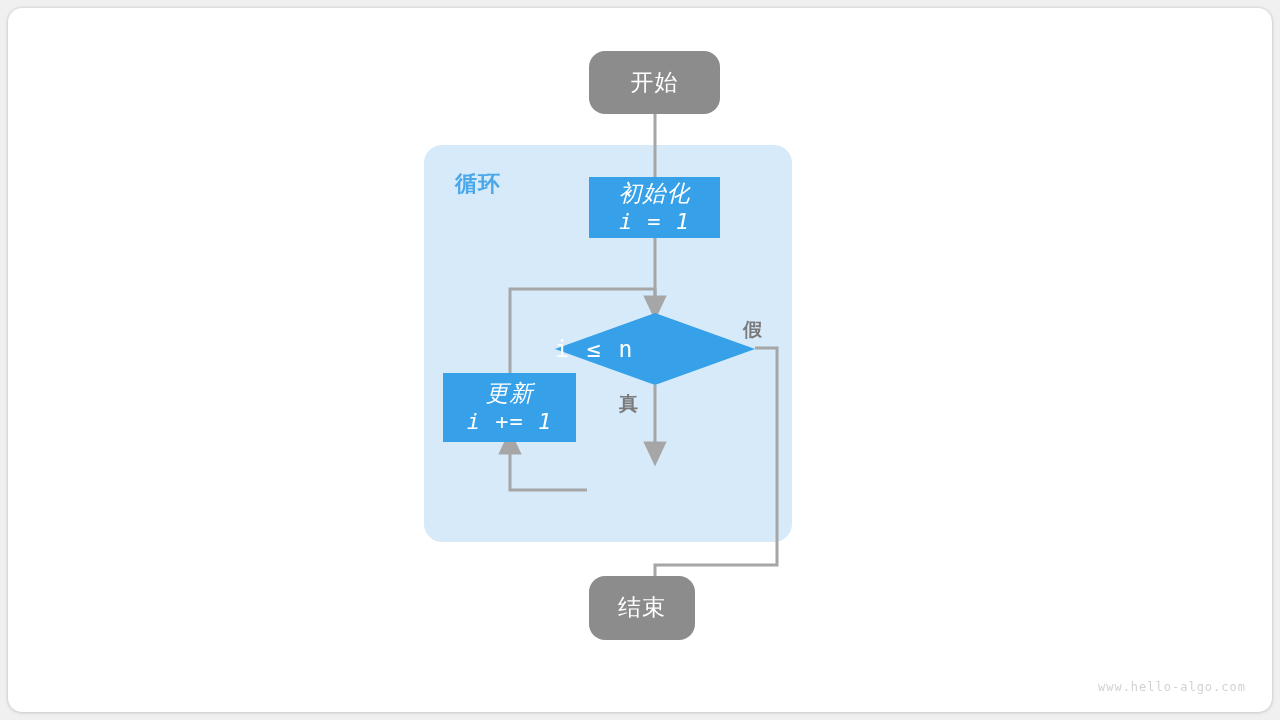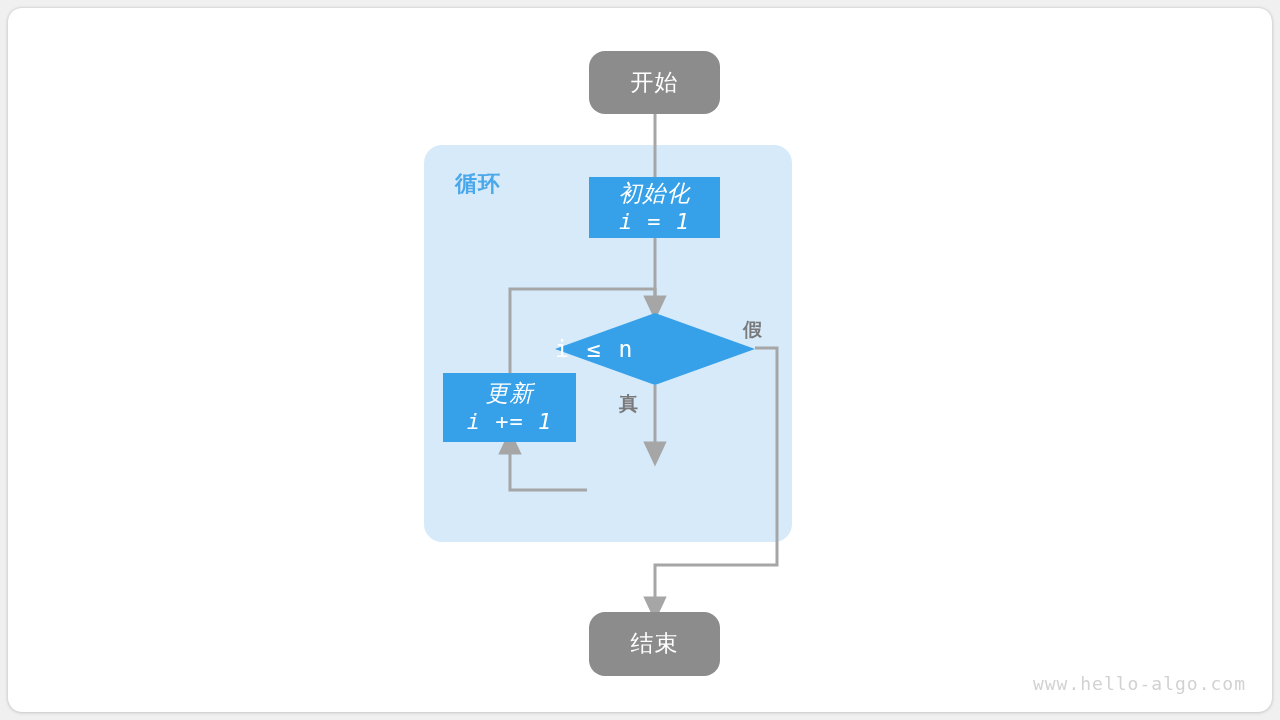--- a/index.html
+++ b/index.html
@@ -99,21 +99,21 @@
     font-weight: bold;
     font-size: 19px;
     font-family: "Liberation Sans", sans-serif;
   }
   .watermark {
     position: absolute;
     right: 26px;
     bottom: 18px;
     color: #d2d2d2;
     font-family: "DejaVu Sans Mono", monospace;
-    font-size: 18px;
+    font-size: 12px;
     letter-spacing: 1px;
   }
 </style>
 </head>
 <body>
 
 <div id="canvas">
   <div id="stage">
 
     <div class="loop-box" style="left:416px; top:137px; width:368px; height:397px;"></div>
@@ -153,21 +153,21 @@
       <div class="diamond-shape"></div>
       <span class="diamond-text">i ≤ n</span>
     </div>
 
     <div class="node process-blue" style="left:435px; top:365px; width:133px; height:69px;">
       <span class="cn">更新</span>
       <span class="mono">i += 1</span>
     </div>
 
 
-    <div class="node terminal" style="left:581px; top:604px; width:131px; height:64px;">
+    <div class="node terminal" style="left:581px; top:568px; width:106px; height:64px;">
       <span class="cn">结束</span>
     </div>
 
     <div class="edge-label" style="left:611px; top:383px;">真</div>
 
     <div class="edge-label" style="left:735px; top:309px;">假</div>
 
     <div class="watermark">www.hello-algo.com</div>
 
   </div>

